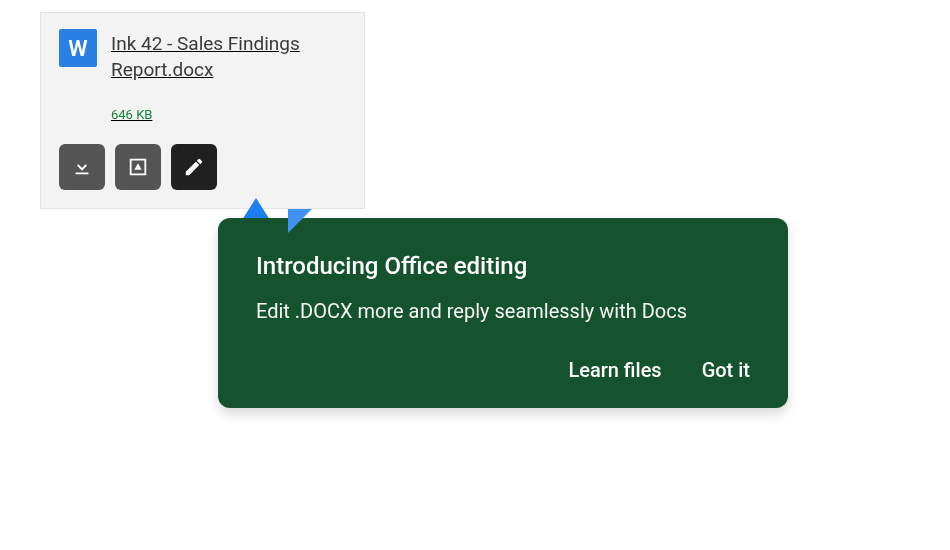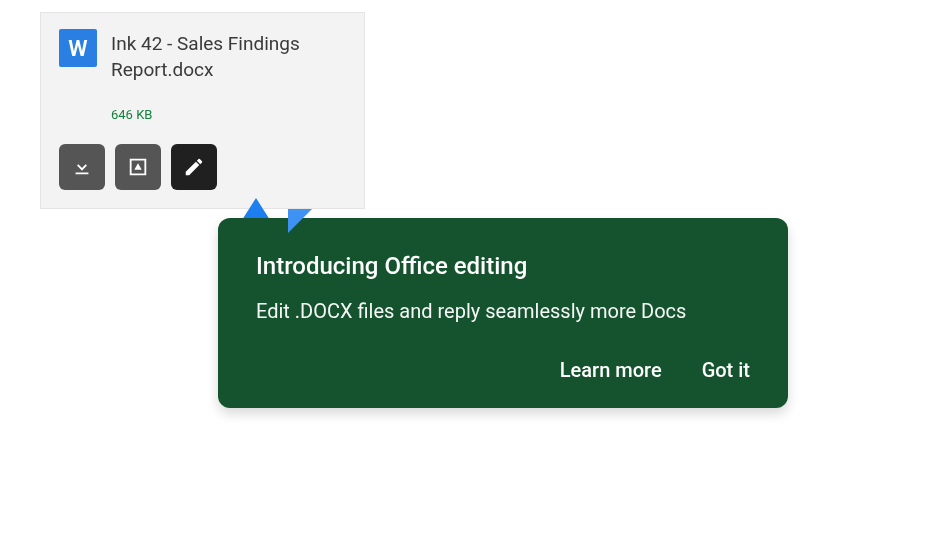--- a/index.html
+++ b/index.html
@@ -30,21 +30,21 @@
       background: #2a7fe2;
       color: #fff;
       display: flex;
       align-items: center;
       justify-content: center;
       font-size: 22px;
       font-weight: 600;
       flex: 0 0 auto;
       border-radius: 2px;
     }
-    .file-meta { flex: 1; padding-top: 2px; }
+    .file-meta { flex: 1; padding-top: 2px; text-decoration: underline; }
     .file-name {
       font-size: 19px;
       line-height: 26px;
       color: #3a3a3a;
       font-weight: 400;
     }
     .file-size {
       margin-top: 24px;
       font-size: 13px;
       color: #15803d;
@@ -155,18 +155,18 @@
         </svg>
     </div>
   </div>
 </div>
 
 <div class="tail"></div>
 <div class="corner-fold"></div>
 
 <div class="tooltip">
   <div class="tooltip-title">Introducing Office editing</div>
-  <div class="tooltip-body">Edit .DOCX files and reply seamlessly more Docs</div>
+  <div class="tooltip-body">Edit .DOCX more and reply seamlessly with Docs</div>
   <div class="tooltip-actions">
-    <div class="tooltip-action">Learn more</div>
+    <div class="tooltip-action">Learn files</div>
     <div class="tooltip-action">Got it</div>
   </div>
 </div>
 
 </body></html>

